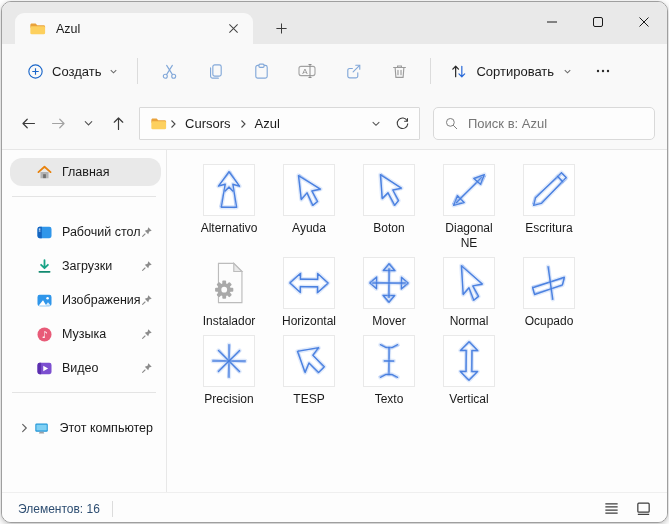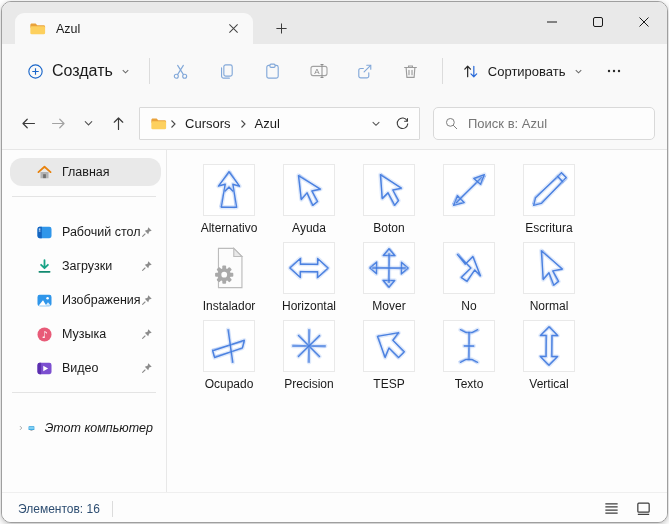--- a/index.html
+++ b/index.html
@@ -16,21 +16,21 @@
   .tab-title{flex:1;font-size:12.5px;color:#1b1b1b;margin-left:10px;}
   .tab-close,.newtab-btn{width:24px;height:24px;display:flex;align-items:center;justify-content:center;
        border-radius:4px;color:#444;}
   .newtab-btn{margin:0 0 4px 16px;}
   .tb-spacer{flex:1;}
   .win-controls{display:flex;align-self:flex-start;height:40px;}
   .win-btn{width:46px;height:40px;display:flex;align-items:center;justify-content:center;}
   
   .toolbar{height:54px;background:#f9f9f9;display:flex;align-items:center;padding:0 14px;}
   .tool-new{display:flex;align-items:center;gap:7px;padding:6px 10px;border-radius:4px;
-            font-size:16px;color:#1b1b1b;}
+            font-size:13px;color:#1b1b1b;}
   .tool-sep{width:1px;height:26px;background:#dcdcdc;margin:0 8px;}
   .tool-btn{width:46px;height:36px;display:flex;align-items:center;justify-content:center;border-radius:4px;}
   .tool-sort{display:flex;align-items:center;gap:8px;padding:6px 10px;font-size:13px;color:#1b1b1b;border-radius:4px;}
   .tool-more{width:40px;height:36px;display:flex;align-items:center;justify-content:center;border-radius:4px;}
   
   .addressbar{height:52px;background:#f9f9f9;display:flex;align-items:center;padding:0 12px;
               border-bottom:1px solid #e6e6e6;}
   .nav-btn{width:31px;height:31px;display:flex;align-items:center;justify-content:center;border-radius:4px;}
   .crumb-box{width:292px;height:33px;margin-left:6px;border:1px solid #d9d9d9;border-radius:1px;
              background:#fdfdfd;display:flex;align-items:center;padding:0 4px 0 10px;}
@@ -43,21 +43,21 @@
               font-family:"Liberation Sans",sans-serif;color:#3b82f6;}
   .search-box input::placeholder{color:#767676;}
   
   .body{display:flex;height:342px;background:#fdfdfd;}
   .sidebar{width:165px;border-right:1px solid #e8e8e8;padding-top:8px;flex:none;}
   .side-item{height:28px;margin:0 5px 6px 8px;border-radius:12px;display:flex;align-items:center;
              padding:0 8px 0 26px;font-size:12.5px;color:#191919;}
   .side-item.selected{background:#e9e9e9;}
   .side-item .lbl{margin-left:9px;flex:1;white-space:nowrap;}
   .side-item.expand{padding-left:8px;}
-  .side-item.expand .lbl{margin-left:10px;font-style:italic;}
+  .side-item.expand .lbl{margin-left:10px;}
   .side-sep{border-top:1px solid #e4e4e4;margin:10px 10px 13px 10px;}
   .gap8{height:8px;}
   .content{flex:1;padding:14px 0 0 22px;display:flex;flex-wrap:wrap;align-content:flex-start;}
   .cell{width:80px;display:flex;flex-direction:column;align-items:center;margin-bottom:6px;}
   .thumb{width:52px;height:52px;display:flex;align-items:center;justify-content:center;}
   .thumb.boxed{background:#fff;border:1px solid #e9e9e9;}
   .thumb svg{width:46px;height:46px;}
   .cell .label{width:64px;margin-top:5px;text-align:center;font-size:12px;line-height:15px;color:#1b1b1b;}
   
   .statusbar{height:32px;display:flex;align-items:center;padding:0 10px 0 16px;background:#fdfdfd;
@@ -368,20 +368,21 @@
               <polyline points="8,40 12,30 19,37 8,40" fill="none" stroke="#6d9bef" stroke-width="1" opacity="0.45" stroke-linecap="round" stroke-linejoin="round" transform="rotate(5 24 24)"></polyline>
               <polyline points="8,40 12,30 19,37 8,40" fill="none" stroke="#3e78dd" stroke-width="1.5" opacity="0.9" stroke-linecap="round" stroke-linejoin="round"></polyline>
               <polyline points="11,37 37,11" fill="none" stroke="#8fb3f0" stroke-width="4.5" opacity="0.28" stroke-linecap="round" stroke-linejoin="round"></polyline>
               <polyline points="11,37 37,11" fill="none" stroke="#6d9bef" stroke-width="1" opacity="0.45" stroke-linecap="round" stroke-linejoin="round" transform="rotate(5 24 24)"></polyline>
               <polyline points="11,37 37,11" fill="none" stroke="#3e78dd" stroke-width="1.5" opacity="0.9" stroke-linecap="round" stroke-linejoin="round"></polyline>
               <polyline points="40,8 36,18 29,12 40,8" fill="none" stroke="#8fb3f0" stroke-width="4.5" opacity="0.28" stroke-linecap="round" stroke-linejoin="round"></polyline>
               <polyline points="40,8 36,18 29,12 40,8" fill="none" stroke="#6d9bef" stroke-width="1" opacity="0.45" stroke-linecap="round" stroke-linejoin="round" transform="rotate(5 24 24)"></polyline>
               <polyline points="40,8 36,18 29,12 40,8" fill="none" stroke="#3e78dd" stroke-width="1.5" opacity="0.9" stroke-linecap="round" stroke-linejoin="round"></polyline>
             </svg>
           </div>
+        <div class="label">Diagonal NE</div>
       </div>
       <div class="cell">
         <div class="thumb boxed">
             <svg class="scribble" viewBox="0 0 48 48">
               <polyline points="37,6 42,11 16,38 8,40 10,32 37,6" fill="none" stroke="#8fb3f0" stroke-width="4.5" opacity="0.28" stroke-linecap="round" stroke-linejoin="round"></polyline>
               <polyline points="37,6 42,11 16,38 8,40 10,32 37,6" fill="none" stroke="#6d9bef" stroke-width="1" opacity="0.45" stroke-linecap="round" stroke-linejoin="round" transform="rotate(5 24 24)"></polyline>
               <polyline points="37,6 42,11 16,38 8,40 10,32 37,6" fill="none" stroke="#3e78dd" stroke-width="1.5" opacity="0.9" stroke-linecap="round" stroke-linejoin="round"></polyline>
               <polyline points="33,10 38,15" fill="none" stroke="#8fb3f0" stroke-width="4.5" opacity="0.28" stroke-linecap="round" stroke-linejoin="round"></polyline>
               <polyline points="33,10 38,15" fill="none" stroke="#6d9bef" stroke-width="1" opacity="0.45" stroke-linecap="round" stroke-linejoin="round" transform="rotate(5 24 24)"></polyline>
               <polyline points="33,10 38,15" fill="none" stroke="#3e78dd" stroke-width="1.5" opacity="0.9" stroke-linecap="round" stroke-linejoin="round"></polyline>
@@ -439,30 +440,20 @@
               <polyline points="7,24 41,24" fill="none" stroke="#8fb3f0" stroke-width="4.5" opacity="0.28" stroke-linecap="round" stroke-linejoin="round"></polyline>
               <polyline points="7,24 41,24" fill="none" stroke="#6d9bef" stroke-width="1" opacity="0.45" stroke-linecap="round" stroke-linejoin="round" transform="rotate(5 24 24)"></polyline>
               <polyline points="7,24 41,24" fill="none" stroke="#3e78dd" stroke-width="1.5" opacity="0.9" stroke-linecap="round" stroke-linejoin="round"></polyline>
             </svg>
           </div>
         <div class="label">Mover</div>
       </div>
       <div class="cell">
         <div class="thumb boxed">
             <svg class="scribble" viewBox="0 0 48 48">
-              <polyline points="12,10 26,24 16,34 22,38 30,26 36,32 28,12 20,20 12,10" fill="none" stroke="#8fb3f0" stroke-width="4.5" opacity="0.28" stroke-linecap="round" stroke-linejoin="round"></polyline>
-              <polyline points="12,10 26,24 16,34 22,38 30,26 36,32 28,12 20,20 12,10" fill="none" stroke="#6d9bef" stroke-width="1" opacity="0.45" stroke-linecap="round" stroke-linejoin="round" transform="rotate(5 24 24)"></polyline>
-              <polyline points="12,10 26,24 16,34 22,38 30,26 36,32 28,12 20,20 12,10" fill="none" stroke="#3e78dd" stroke-width="1.5" opacity="0.9" stroke-linecap="round" stroke-linejoin="round"></polyline>
-            </svg>
-          </div>
-        <div class="label">No</div>
-      </div>
-      <div class="cell">
-        <div class="thumb boxed">
-            <svg class="scribble" viewBox="0 0 48 48">
               <polyline points="16,6 18,36 24,29 29,42 34,38 28,27 38,25 16,6" fill="none" stroke="#8fb3f0" stroke-width="4.5" opacity="0.28" stroke-linecap="round" stroke-linejoin="round"></polyline>
               <polyline points="16,6 18,36 24,29 29,42 34,38 28,27 38,25 16,6" fill="none" stroke="#6d9bef" stroke-width="1" opacity="0.45" stroke-linecap="round" stroke-linejoin="round" transform="rotate(5 24 24)"></polyline>
               <polyline points="16,6 18,36 24,29 29,42 34,38 28,27 38,25 16,6" fill="none" stroke="#3e78dd" stroke-width="1.5" opacity="0.9" stroke-linecap="round" stroke-linejoin="round"></polyline>
             </svg>
           </div>
         <div class="label">Normal</div>
       </div>
       <div class="cell">
         <div class="thumb boxed">
             <svg class="scribble" viewBox="0 0 48 48">

